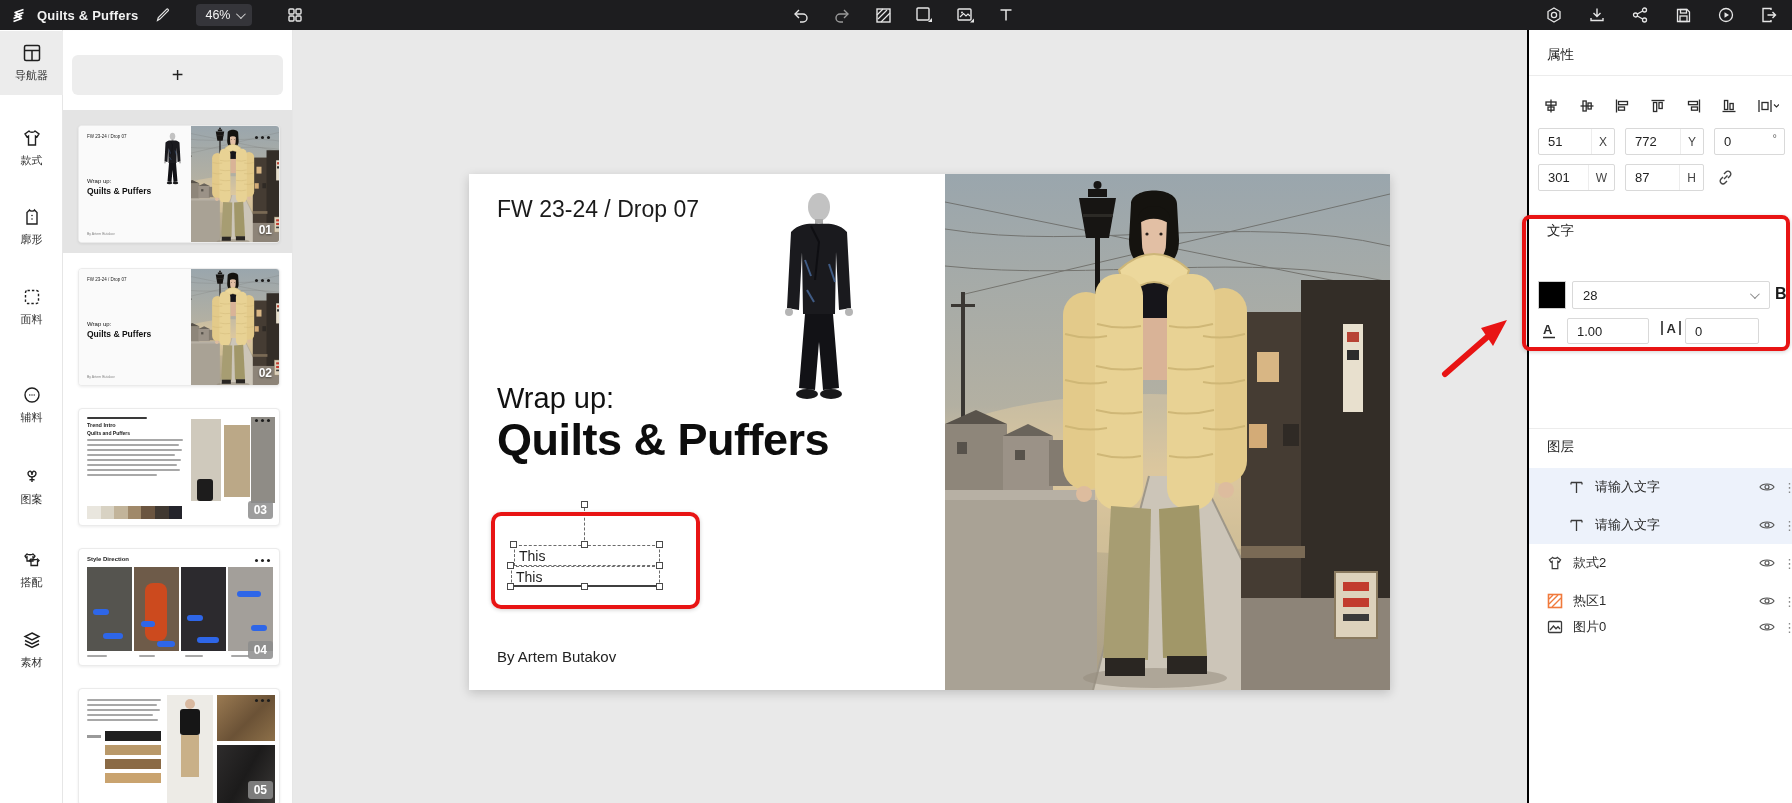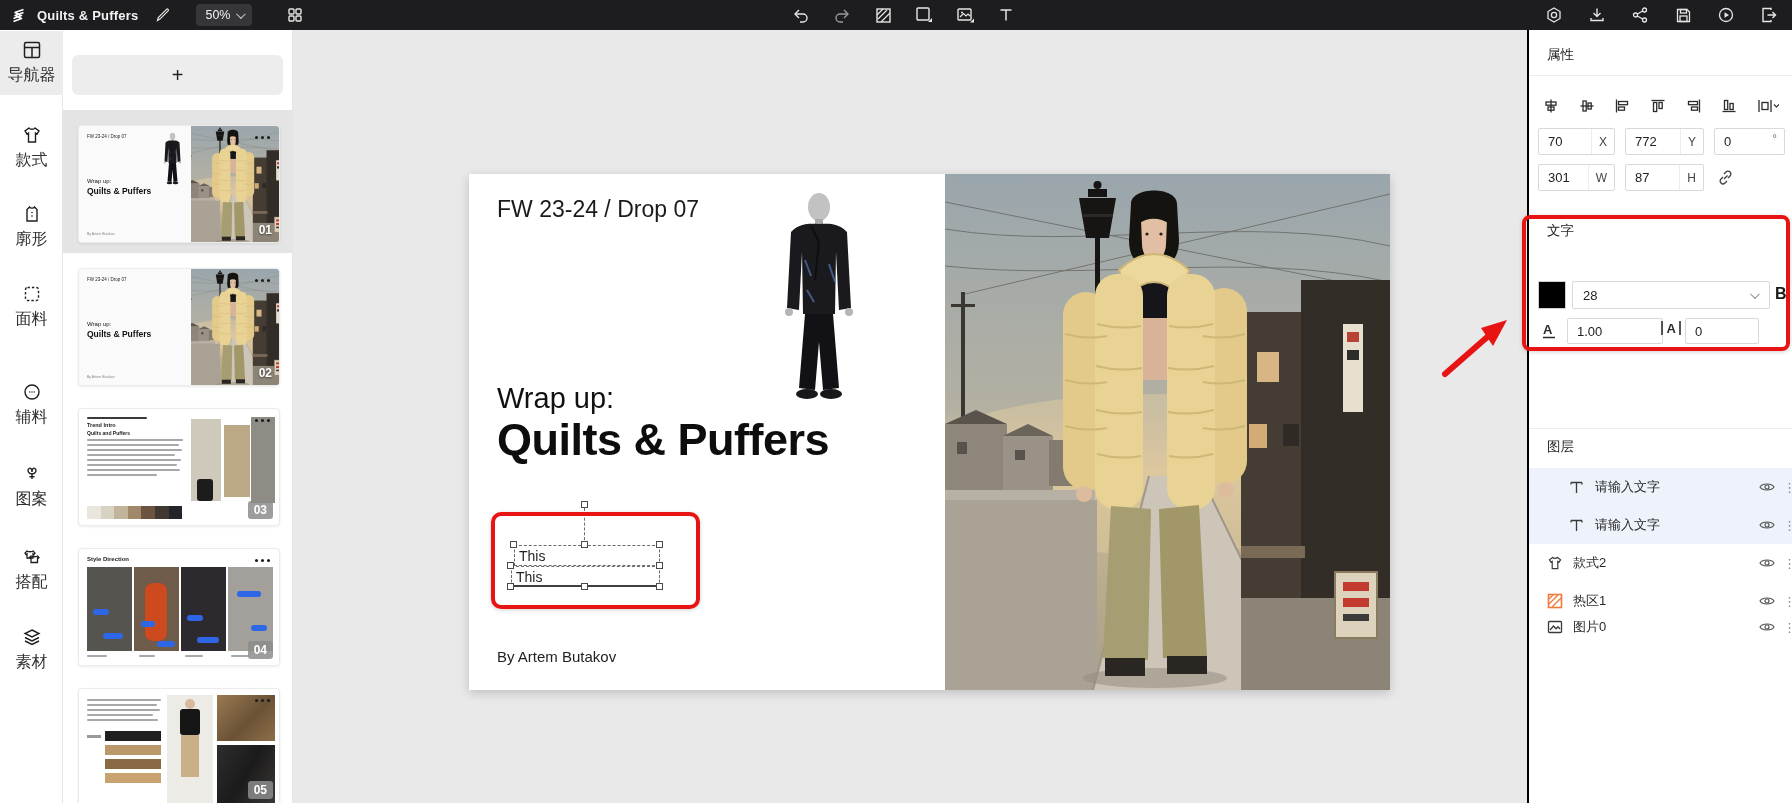--- a/index.html
+++ b/index.html
@@ -21,21 +21,21 @@
     border-radius:4px; cursor:pointer; }
   .tb-center { position:absolute; left:786px; top:0; height:30px; display:flex; align-items:center; gap:11px; }
   .tb-right { position:absolute; right:8px; top:0; height:30px; display:flex; align-items:center; gap:13px; }
 
   
   .iconbar { position:absolute; left:0; top:30px; width:63px; height:773px; background:#fff;
     border-right:1px solid #e6e6e6; z-index:20; }
   .nav-item { position:absolute; left:0; width:63px; height:64px; display:flex; flex-direction:column;
     align-items:center; justify-content:center; gap:5px; cursor:pointer; color:#2f2f2f; }
   .nav-item.active { background:#ececec; }
-  .nav-item .lbl { font-size:16px; color:#303030; white-space:nowrap;font-family:Liberation Serif, serif; }
+  .nav-item .lbl { font-size:11px; color:#303030; white-space:nowrap;font-family:Liberation Serif, serif; }
   .nav-item svg { display:block; }
 
   
   .pages { position:absolute; left:63px; top:30px; width:230px; height:773px; background:#fff;
     border-right:1px solid #e6e6e6; overflow:hidden; z-index:19; }
   .add-page { position:absolute; left:9px; top:25px; width:211px; height:40px; background:#ededed;
     border-radius:6px; display:flex; align-items:center; justify-content:center; font-size:20px;
     color:#222; cursor:pointer; }
   .sel-band { position:absolute; left:0; top:80px; width:230px; height:143px; background:#e4e4e4; }
   .thumb { position:absolute; left:15px; width:202px; height:118px; background:#fff; border-radius:4px;
@@ -253,21 +253,21 @@
             <path d="M13.5 2.5 L5 5.5 L11.5 8.5 L3.5 11.5 M13.5 5.5 L5 8.5 L11.5 11.5 L3.5 14.5" stroke="#fff" stroke-width="1.6" fill="none" stroke-linejoin="round"></path>
           </svg>
       </span>
       <span class="tb-title">Quilts &amp; Puffers</span>
       <span class="tb-ico">
         <svg width="16" height="16" viewBox="0 0 16 16">
             <path d="M2.5 13.5 L3.3 10.5 L11.5 2.3 A1.1 1.1 0 0 1 13.1 3.9 L4.9 12.1 Z" stroke="#e6e6e6" stroke-width="1.2" fill="none"></path>
           </svg>
       </span>
       <span class="zoom-box">
-        <span>50%</span>
+        <span>46%</span>
         <span class="chev"></span>
       </span>
       <span class="tb-ico" style="margin-left:18px">
         <svg width="16" height="16" viewBox="0 0 16 16" fill="none" stroke="#e6e6e6" stroke-width="1.4">
             <rect x="2" y="2" width="5" height="5" rx="1"></rect>
             <rect x="9" y="2" width="5" height="5" rx="1"></rect>
             <rect x="2" y="9" width="5" height="5" rx="1"></rect>
             <rect x="9" y="9" width="5" height="5" rx="1"></rect>
           </svg>
       </span>
@@ -659,21 +659,21 @@
           <svg width="22" height="16" viewBox="0 0 22 16" stroke="#2c2c2c" stroke-width="1.3" fill="none">
             <line x1="2" y1="2" x2="2" y2="14"></line>
             <line x1="14" y1="2" x2="14" y2="14"></line>
             <rect x="5" y="4.5" width="6" height="7"></rect>
             <path d="M17 6.5 L19.5 9 L22 6.5" stroke-width="1.1"></path>
           </svg>
         </span>
     </div>
 
     <div class="field" style="left:9px;top:98px;width:77px">
-      <span class="val">70</span>
+      <span class="val">51</span>
         <span class="suffix">X</span>
     </div>
     <div class="field" style="left:96px;top:98px;width:79px">
       <span class="val">772</span>
         <span class="suffix">Y</span>
     </div>
     <div class="field" style="left:185px;top:98px;width:71px">
       <span class="val">0</span>
         <span class="suffix deg">°</span>
     </div>
@@ -698,21 +698,21 @@
         <span class="chev"></span>
     </div>
     <span class="bold-btn">B</span>
 
     <span class="mini-ic" style="left:11px;top:291px">
       <svg width="18" height="20" viewBox="0 0 18 20">
           <text x="3" y="13" font-size="13" font-weight="700" fill="#2c2c2c" font-family="Liberation Sans,sans-serif">A</text>
           <line x1="3" y1="16.5" x2="15" y2="16.5" stroke="#2c2c2c" stroke-width="1.5"></line>
         </svg>
     </span>
-    <div class="field" style="left:38px;top:288px;width:96px;height:26px">
+    <div class="field" style="left:38px;top:288px;width:82px;height:26px">
       <span class="val">1.00</span>
     </div>
     <span class="mini-ic" style="left:131px;top:288px">
       <svg width="22" height="20" viewBox="0 0 22 20">
           <line x1="2" y1="3" x2="2" y2="17" stroke="#2c2c2c" stroke-width="1.6"></line>
           <line x1="20" y1="3" x2="20" y2="17" stroke="#2c2c2c" stroke-width="1.6"></line>
           <text x="6.5" y="14.5" font-size="13" font-weight="700" fill="#2c2c2c" font-family="Liberation Sans,sans-serif">A</text>
         </svg>
     </span>
     <div class="field" style="left:156px;top:288px;width:74px;height:26px">

